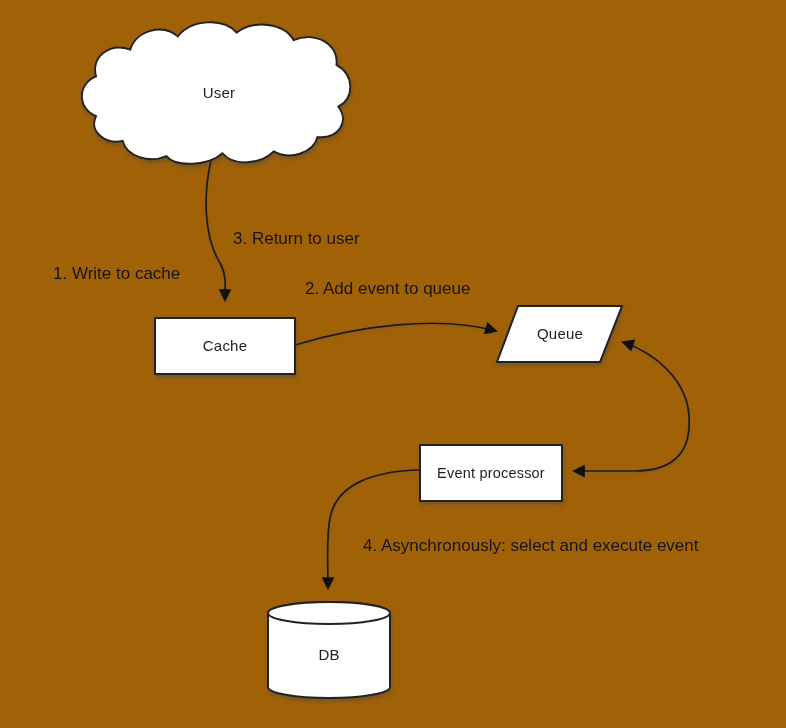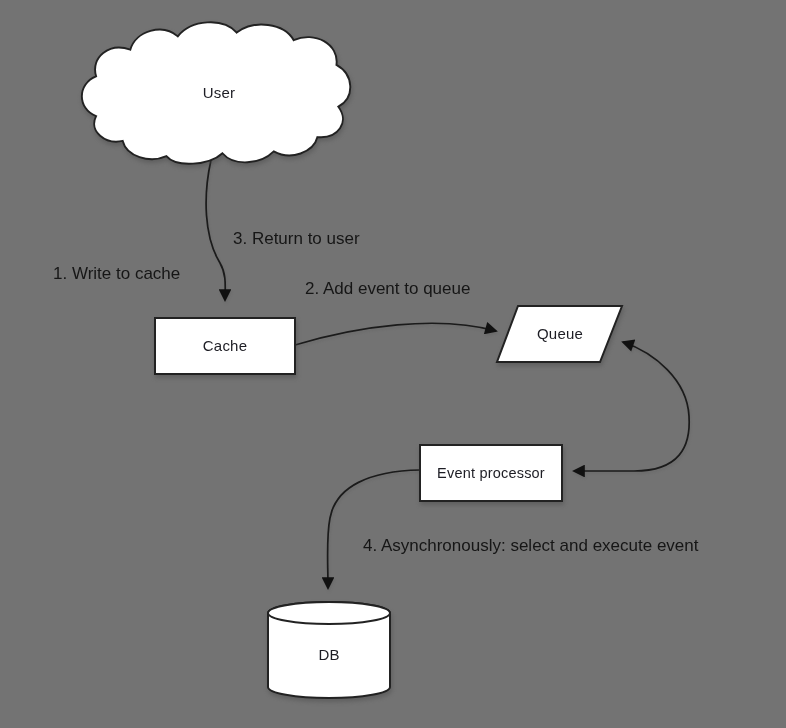--- a/index.html
+++ b/index.html
@@ -8,21 +8,21 @@
     background: #ffffff;
     width: 786px;
     height: 728px;
     overflow: hidden;
     font-family: "Liberation Sans", sans-serif;
   }
   .canvas-wrap {
     position: relative;
     width: 786px;
     height: 728px;
-    background: #737373;
+    background: #a16207;
   }
   svg { display: block; }
   .shape {
     fill: #ffffff;
     stroke: #222222;
     stroke-width: 2;
     filter: drop-shadow(1px 3px 2px rgba(70,70,70,0.45));
   }
   .edge {
     fill: none;

